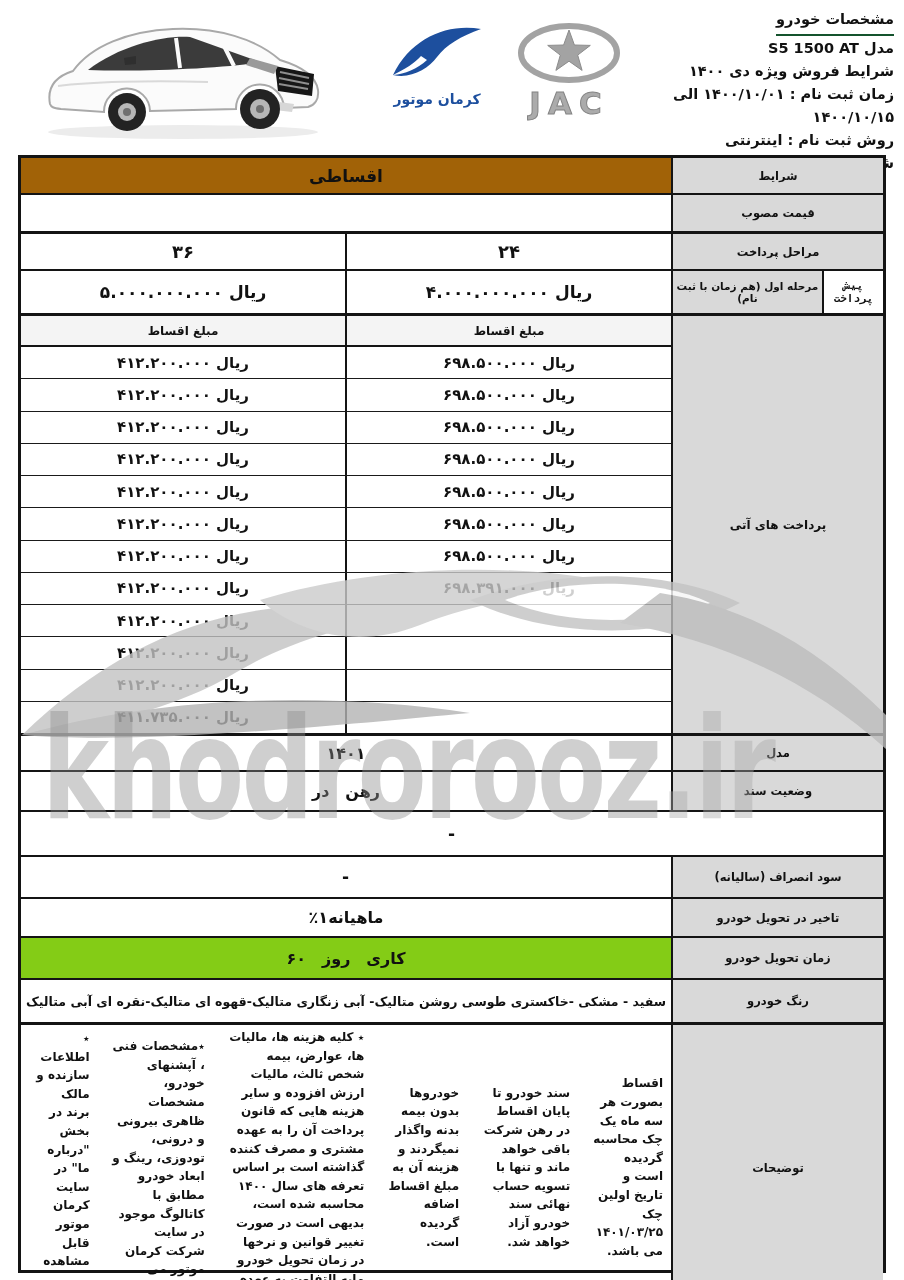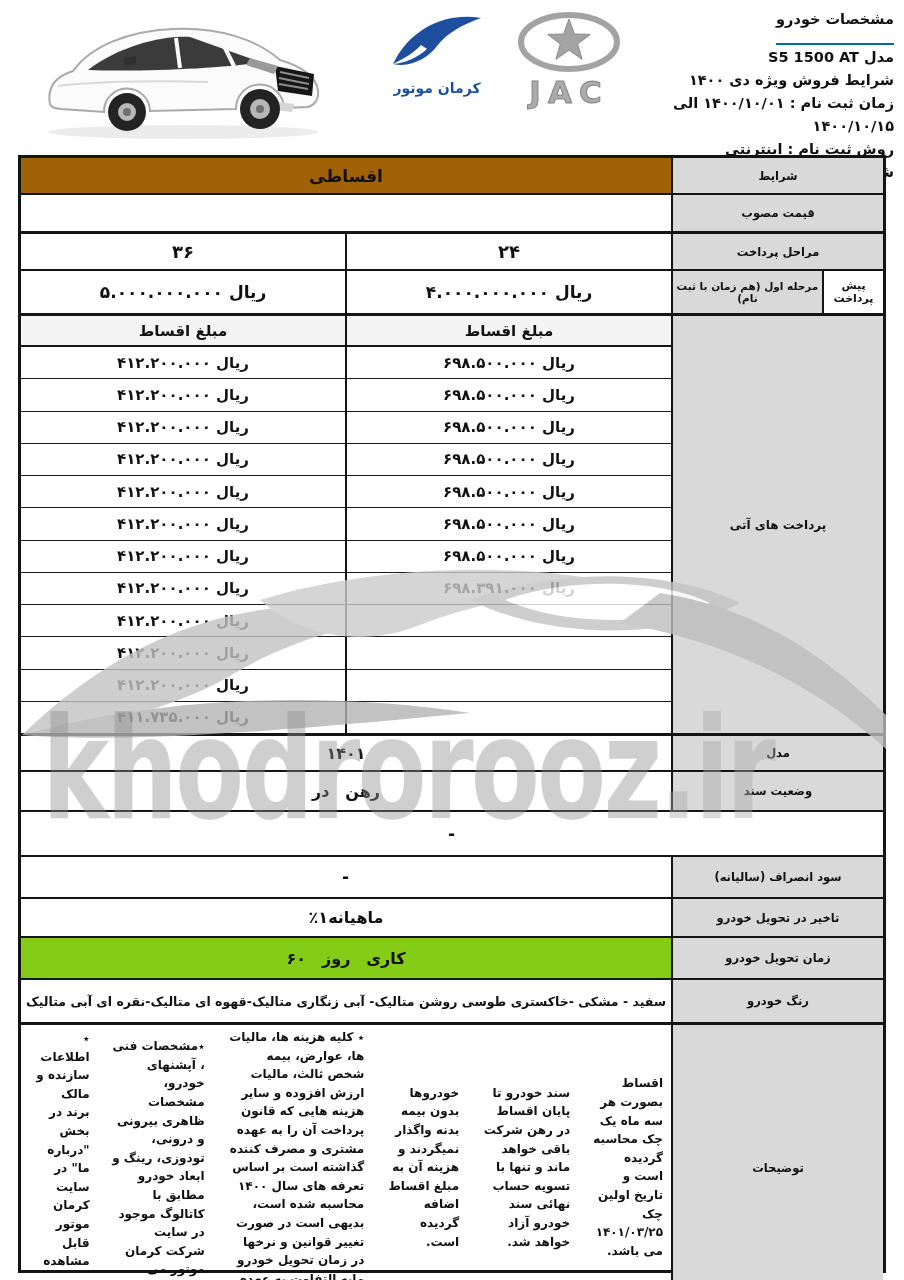--- a/index.html
+++ b/index.html
@@ -4,53 +4,53 @@
 <style>
   * { margin:0; padding:0; box-sizing:border-box; }
   html,body { background:#fff; }
   body {
     width:904px; height:1280px; position:relative; overflow:hidden;
     font-family:"DejaVu Sans", sans-serif; color:#111;
   }
   
   .hdr { position:absolute; top:0; left:0; width:904px; height:155px; z-index:1; }
   .car-wrap { position:absolute; left:28px; top:8px; width:305px; height:140px; }
-  .logos { position:absolute; left:385px; top:8px; width:235px; height:120px; display:flex; gap:22px; }
+  .logos { position:absolute; left:385px; top:19px; width:235px; height:120px; display:flex; gap:22px; }
   .klogo { width:112px; text-align:center; }
   .klogo .kname { color:#1d4f9e; font-weight:bold; font-size:14px; margin-top:-2px; }
   .jlogo { width:116px; text-align:center; }
   .info { position:absolute; right:10px; top:8px; width:292px; direction:rtl; text-align:right; font-weight:bold; font-size:14.5px; line-height:23px; }
-  .info .ttl { display:inline-block; border-bottom:2px solid #0369a1; padding-bottom:12px; margin-bottom:1px; }
+  .info .ttl { display:inline-block; border-bottom:2px solid #14532d; padding-bottom:3px; margin-bottom:1px; }
   
   .tbl {
     position:absolute; top:155px; left:18px; width:868px; height:1118px;
     border:3px solid #141414; display:flex; flex-direction:column; direction:rtl; z-index:2; background:#fff;
   }
   .row { display:flex; border-bottom:2px solid #141414; flex:none; }
   .row.bb3 { border-bottom-width:3px; }
   .row:last-child { border-bottom:none; }
   .lbl {
     width:212px; flex:none; background:#d9d9d9; border-left:2px solid #141414;
     display:flex; align-items:center; justify-content:center;
     font-weight:bold; font-size:11.5px; text-align:center; padding:2px 4px;
   }
   .val { flex:1; display:flex; align-items:center; justify-content:center; font-weight:bold; }
   .gray { background:#a16207; }
   .lightgray { background:#84cc16; }
   .ltrcell { direction:ltr; }
   .fs18 { font-size:18px; } .fs17 { font-size:17px; } .fs16 { font-size:16px; } .fs12 { font-size:12.5px; }
   .lbl-outer { width:61px; flex:none; background:#fff; border-left:2px solid #141414;
-    display:flex; align-items:center; justify-content:center; font-weight:bold; font-size:11px; text-align:center; padding:2px; }
+    display:flex; align-items:center; justify-content:center; font-weight:bold; font-size:11px; text-align:center; padding:2px;font-family:Liberation Mono, monospace; }
   .lbl-inner { width:151px; flex:none; background:#d9d9d9; border-left:2px solid #141414;
     display:flex; align-items:center; justify-content:center; font-weight:bold; font-size:10.5px; text-align:center; padding:2px 3px; }
   .v24sep { border-left:2px solid #141414; }
   
   .inst-area { flex:1; display:flex; flex-direction:column; }
   .inst-hdr { height:31px; flex:none; display:flex; border-bottom:2px solid #141414; background:#f4f4f4; }
-  .inst-hdr > div { flex:1; display:flex; align-items:center; justify-content:center; font-weight:bold; font-size:15px; }
+  .inst-hdr > div { flex:1; display:flex; align-items:center; justify-content:center; font-weight:bold; font-size:12px; }
   .inst-hdr > div:first-child { border-left:2px solid #141414; }
   .inst-row { flex:1; display:flex; border-bottom:1.5px solid #1a1a1a; }
   .inst-row:last-child { border-bottom:none; }
   .inst-row > div { flex:1; display:flex; align-items:center; justify-content:center; font-weight:bold; font-size:15px; direction:ltr; }
   .inst-row > div:first-child { border-left:2px solid #141414; }
   
   [data-bind-bdi] { direction:ltr; display:flex; justify-content:center; gap:16px; }
   
   .notes-area { flex:1; display:flex; flex-direction:row; }
   .note { display:flex; align-items:center; border-bottom:2px solid #141414; direction:rtl;

